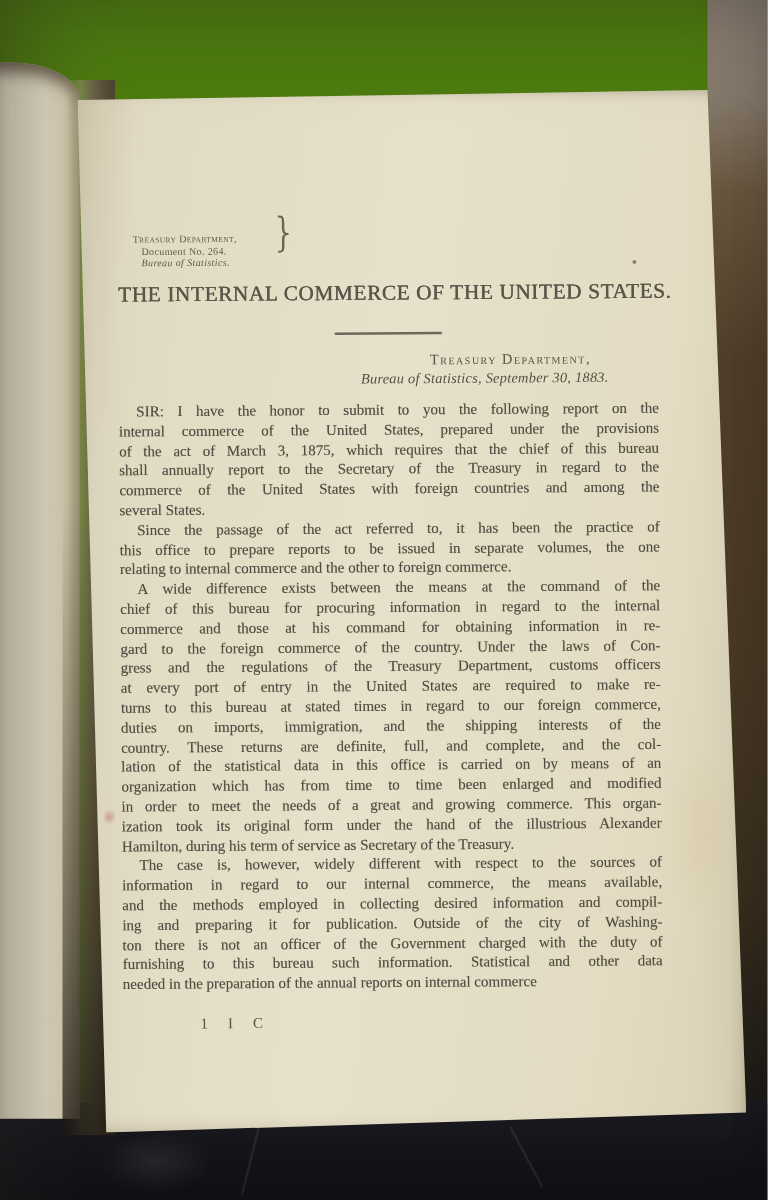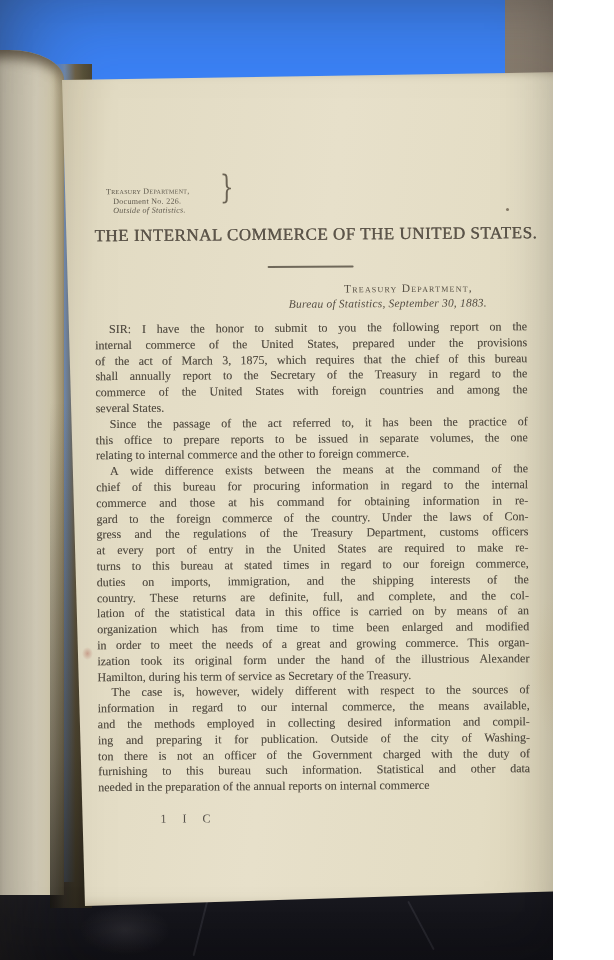--- a/index.html
+++ b/index.html
@@ -1,25 +1,25 @@
 <!DOCTYPE html>
 <html><head>
 <meta charset="utf-8">
 <style>
   * { margin:0; padding:0; box-sizing:border-box; }
   html,body { width:614px; height:960px; }
   body { font-family:"Liberation Serif","DejaVu Serif",serif; }
 
   .photo {
-    position:relative; width:553px; height:960px; overflow:hidden;
+    position:relative; width:614px; height:960px; overflow:hidden;
     background:
       radial-gradient(160px 60px at 110px 12px, rgba(55,48,40,.30), transparent 70%),
       radial-gradient(220px 90px at 430px 8px, rgba(255,250,240,.10), transparent 70%),
       linear-gradient(to bottom, #93887b 0%, #8d8275 40%, #8275670 70%, #837668 100%);
-    background-color:#3b82f6;
+    background-color:#4d7c0f;
   }
 
   
   .bg-right {
     position:absolute; right:0; top:0; width:48px; height:100%; z-index:1;
     background: linear-gradient(to bottom,
       #8e8377 0%, #887c6e 8%, #6a573f 16%, #523f2a 30%,
       #4a3a26 55%, #3a2f1f 75%, #1d1b18 92%, #15151a 100%);
   }
 
@@ -127,22 +127,22 @@
 
   <div class="left-stack"></div>
   <div class="gutter"></div>
   <div class="gutter-deep"></div>
 
   <div class="page">
     <div class="page-content">
 
       <div class="stamp">
         <div class="stamp-l1">Treasury Department,</div>
-        <div class="stamp-l2">Document No. 226.</div>
-        <div class="stamp-l3">Outside of Statistics.</div>
+        <div class="stamp-l2">Document No. 264.</div>
+        <div class="stamp-l3">Bureau of Statistics.</div>
         <div class="stamp-brace">}</div>
       </div>
 
       <div class="doc-title">THE INTERNAL COMMERCE OF THE UNITED STATES.</div>
 
       <div class="title-rule"></div>
 
       <div class="dateline">
         <div class="dateline-dept">Treasury Department,</div>
         <div class="dateline-bureau">Bureau of Statistics, September 30, 1883.</div>

